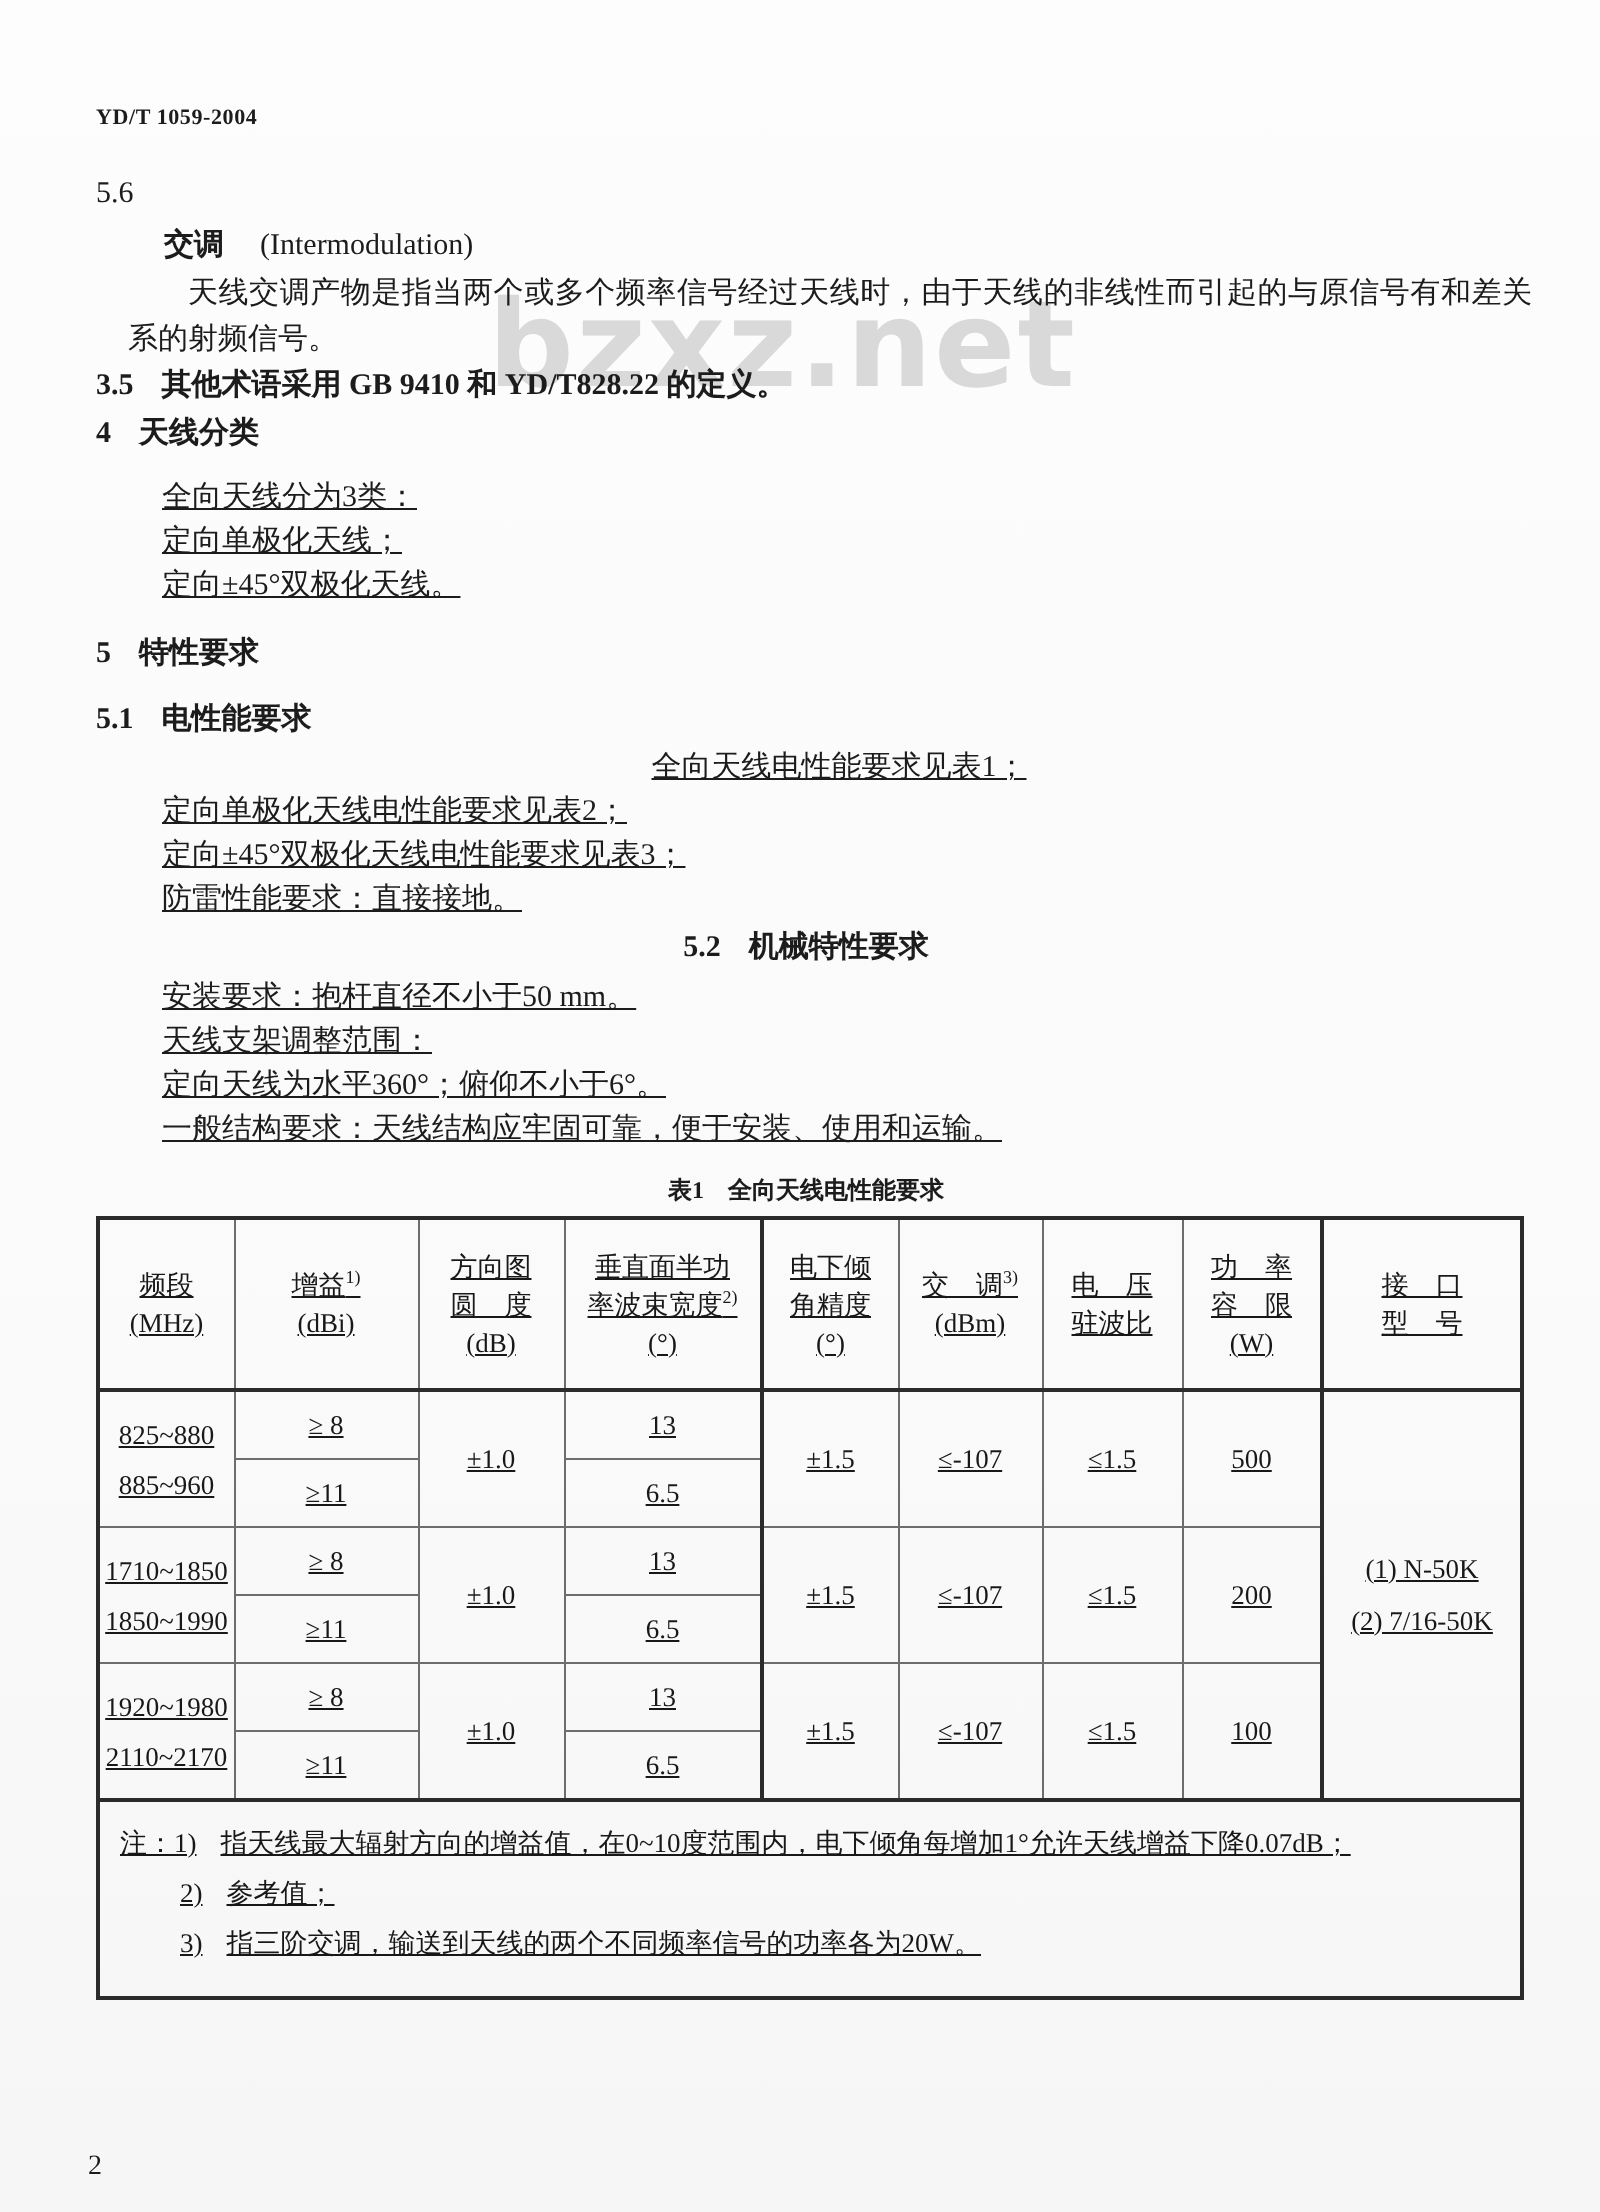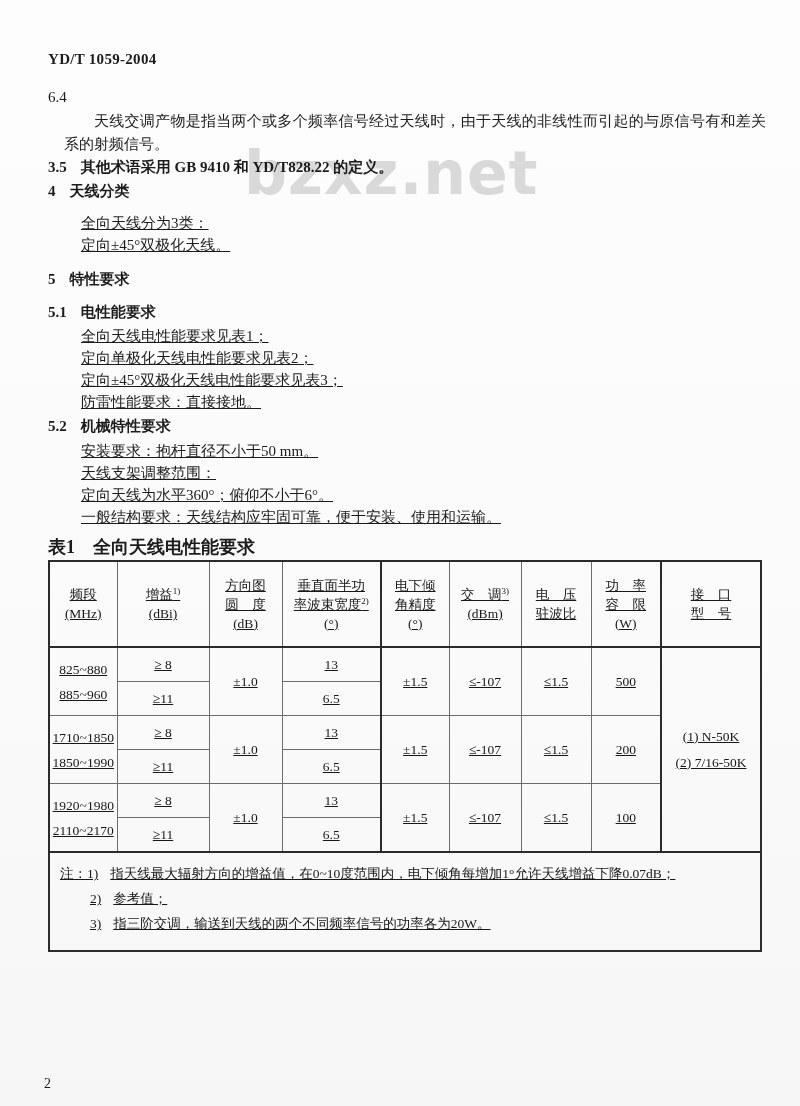--- a/index.html
+++ b/index.html
@@ -1,36 +1,36 @@
 <!DOCTYPE html>
 <html><head>
 <meta charset="utf-8">
 <style>
   html,body{margin:0;padding:0;}
   body{width:800px;height:1106px;background:#e9e9e9;font-family:"Liberation Serif","DejaVu Serif",serif;}
   .page{position:relative;width:800px;height:1106px;background:linear-gradient(180deg,#fdfdfd 0%,#fafafa 60%,#f6f6f6 100%);overflow:hidden;color:#1c1c1c;}
   .watermark{position:absolute;left:244px;top:138px;font-family:"DejaVu Sans","Liberation Sans",sans-serif;font-weight:bold;font-size:60px;letter-spacing:1px;color:#d9d9da;z-index:0;user-select:none;}
   .content{position:absolute;left:48px;top:48px;width:710px;z-index:1;font-size:15px;line-height:22px;}
   .bold{font-weight:bold;}
-  .doc-code{font-weight:bold;font-size:15px;letter-spacing:.3px;}
+  .doc-code{font-weight:bold;font-size:11px;letter-spacing:.3px;}
   .clause-num{margin-top:16px;}
   .term-line{margin-top:4px;margin-left:34px;}
   .term-line .term{font-weight:bold;margin-right:18px;}
   .para{margin:2px 0 0 16px;width:702px;text-indent:2em;line-height:23px;text-align:justify;}
   .clause-heading{margin-top:0;}
   .clause-heading .num,.sec-heading .num,.sub-heading .num{margin-right:14px;font-weight:bold;}
   .sec-heading{margin-top:2px;font-weight:bold;}
   .sub-heading{font-weight:bold;}
   .indent-line{margin-left:33px;text-decoration:underline;}
   .mt12{margin-top:12px;}
   .mt11{margin-top:11px;}
   .mt10{margin-top:10px;}
   .mt3{margin-top:3px;}
-  .mt2{margin-top:2px;}
-  .table-caption{margin-top:8px;text-align:left;font-weight:bold;font-size:18px;}
+  .mt2{margin-top:2px;text-align:center;}
+  .table-caption{margin-top:8px;text-align:center;font-weight:bold;font-size:12px;}
   table.t1{margin-top:2px;border-collapse:collapse;width:712px;table-layout:fixed;font-size:13.5px;color:#181818;}
   table.t1 th,table.t1 td{border:1px solid #6d6d6d;text-align:center;vertical-align:middle;padding:0;font-weight:normal;}
   table.t1{border:2px solid #2b2b2b;text-decoration:underline;}
   tr.thead th{height:76px;line-height:19px;border-bottom:2px solid #2b2b2b;padding:4px 1px;}
   td.sub{height:33px;}
   td.freq{line-height:25px;}
   .bl{border-left:2px solid #2b2b2b !important;}
   td.connector{text-align:left;padding-left:10px;line-height:26px;}
   tr.notes-row td{border-top:2px solid #2b2b2b;text-align:left;vertical-align:top;padding:8px 10px 14px 10px;line-height:25px;font-size:13.5px;}
   .note-line .nlab{margin-right:12px;}
@@ -40,31 +40,35 @@
 </style>
 </head>
 <body>
 
 <div class="page">
   <div class="watermark">bzxz.net</div>
 
   <div class="content">
     <div class="doc-code">YD/T 1059-2004</div>
 
-    <div class="clause-num">6.4</div>
+    <div class="clause-num">5.6</div>
+    <div class="term-line">
+      <span class="term">交调</span><span>(Intermodulation)</span>
+    </div>
     <p class="para">天线交调产物是指当两个或多个频率信号经过天线时，由于天线的非线性而引起的与原信号有和差关系的射频信号。</p>
 
     <div class="clause-heading">
       <span class="num">3.5</span><span class="bold">其他术语采用 GB 9410 和 YD/T828.22 的定义。</span>
     </div>
 
     <div class="sec-heading">
       <span class="num">4</span><span>天线分类</span>
     </div>
     <div class="indent-line mt10">全向天线分为3类：</div>
+    <div class="indent-line">定向单极化天线；</div>
     <div class="indent-line">定向±45°双极化天线。</div>
 
     <div class="sec-heading mt12">
       <span class="num">5</span><span>特性要求</span>
     </div>
 
     <div class="sub-heading mt11">
       <span class="num">5.1</span><span>电性能要求</span>
     </div>
     <div class="indent-line mt2">全向天线电性能要求见表1；</div>

